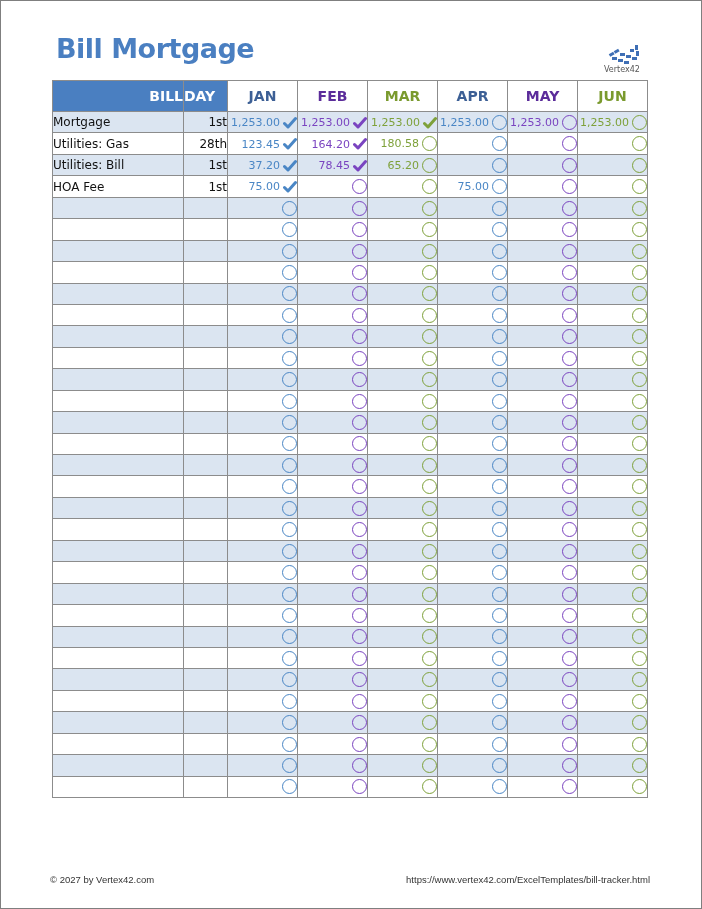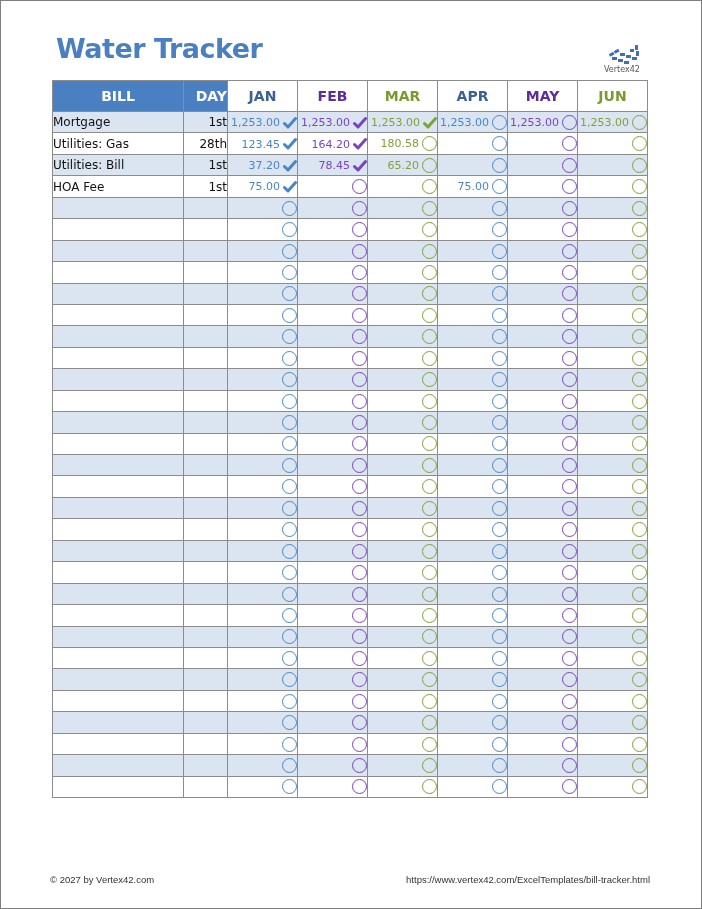--- a/index.html
+++ b/index.html
@@ -27,22 +27,22 @@
   table.tracker td, table.tracker th {
     padding: 0; height: 20.45px; border: 1px solid #8c8c8c;
     font-size: 12px; overflow: hidden; white-space: nowrap;
   }
   col.c-bill { width: 131px; }
   col.c-day { width: 44px; }
   col.c-m { width: 70px; }
 
   tr.hdr th { height: 30px; font-family: "DejaVu Sans", sans-serif; font-size: 14px; font-weight: bold; }
   th.h-blue { background: #4a7fc1; color: #fff; border: none; }
-  th.h-bill { text-align: center; padding-left: 14px; }
-  th.h-day { text-align: right; padding-right: 6px; }
+  th.h-bill { text-align: right; padding-left: 14px; }
+  th.h-day { text-align: left; padding-right: 6px; }
   th.h-month { background: #fff; border: 1px solid #6f98cc; border-top: none; border-bottom: 1px solid #8c8c8c; }
 
   tr.alt td { background: #dbe5f1; }
   td.bill { padding-left: 3px; font-family: "DejaVu Sans", sans-serif; font-size: 12px; color: #111; }
   td.day { text-align: right; padding-right: 11px; font-family: "DejaVu Sans", sans-serif; color: #111; }
   td.m { text-align: right; padding-right: 2px; }
   .amt { font-size: 11px; font-family: "DejaVu Sans", sans-serif; margin-right: 3px; vertical-align: middle; }
   .mk { display: inline-block; width: 14px; height: 14px; vertical-align: middle; }
   .circle { box-sizing: border-box; border-radius: 50%; border: 1.5px solid; width: 15px; height: 15px; }
 
@@ -51,21 +51,21 @@
 
   .footer { position: absolute; top: 874px; font-size: 9.5px; color: #333; font-family: "Liberation Sans", sans-serif; }
   .f-left { left: 50px; }
   .f-right { right: 52px; }
 </style>
 </head>
 <body>
 
 <div class="frame"></div>
 
-<div class="title">Water Tracker</div>
+<div class="title">Bill Mortgage</div>
 
 <svg class="logo" viewBox="0 0 40 30">
   <g fill="#3f6fb5">
     <rect x="3" y="12" width="5" height="3" transform="rotate(-30 5 13)"></rect>
     <rect x="8" y="9" width="5" height="3" transform="rotate(-30 10 10)"></rect>
     <rect x="6" y="16" width="5" height="3"></rect>
     <rect x="12" y="18" width="5" height="3"></rect>
     <rect x="18" y="20" width="5" height="3"></rect>
     <rect x="14" y="12" width="5" height="3"></rect>
     <rect x="20" y="14" width="5" height="3"></rect>

